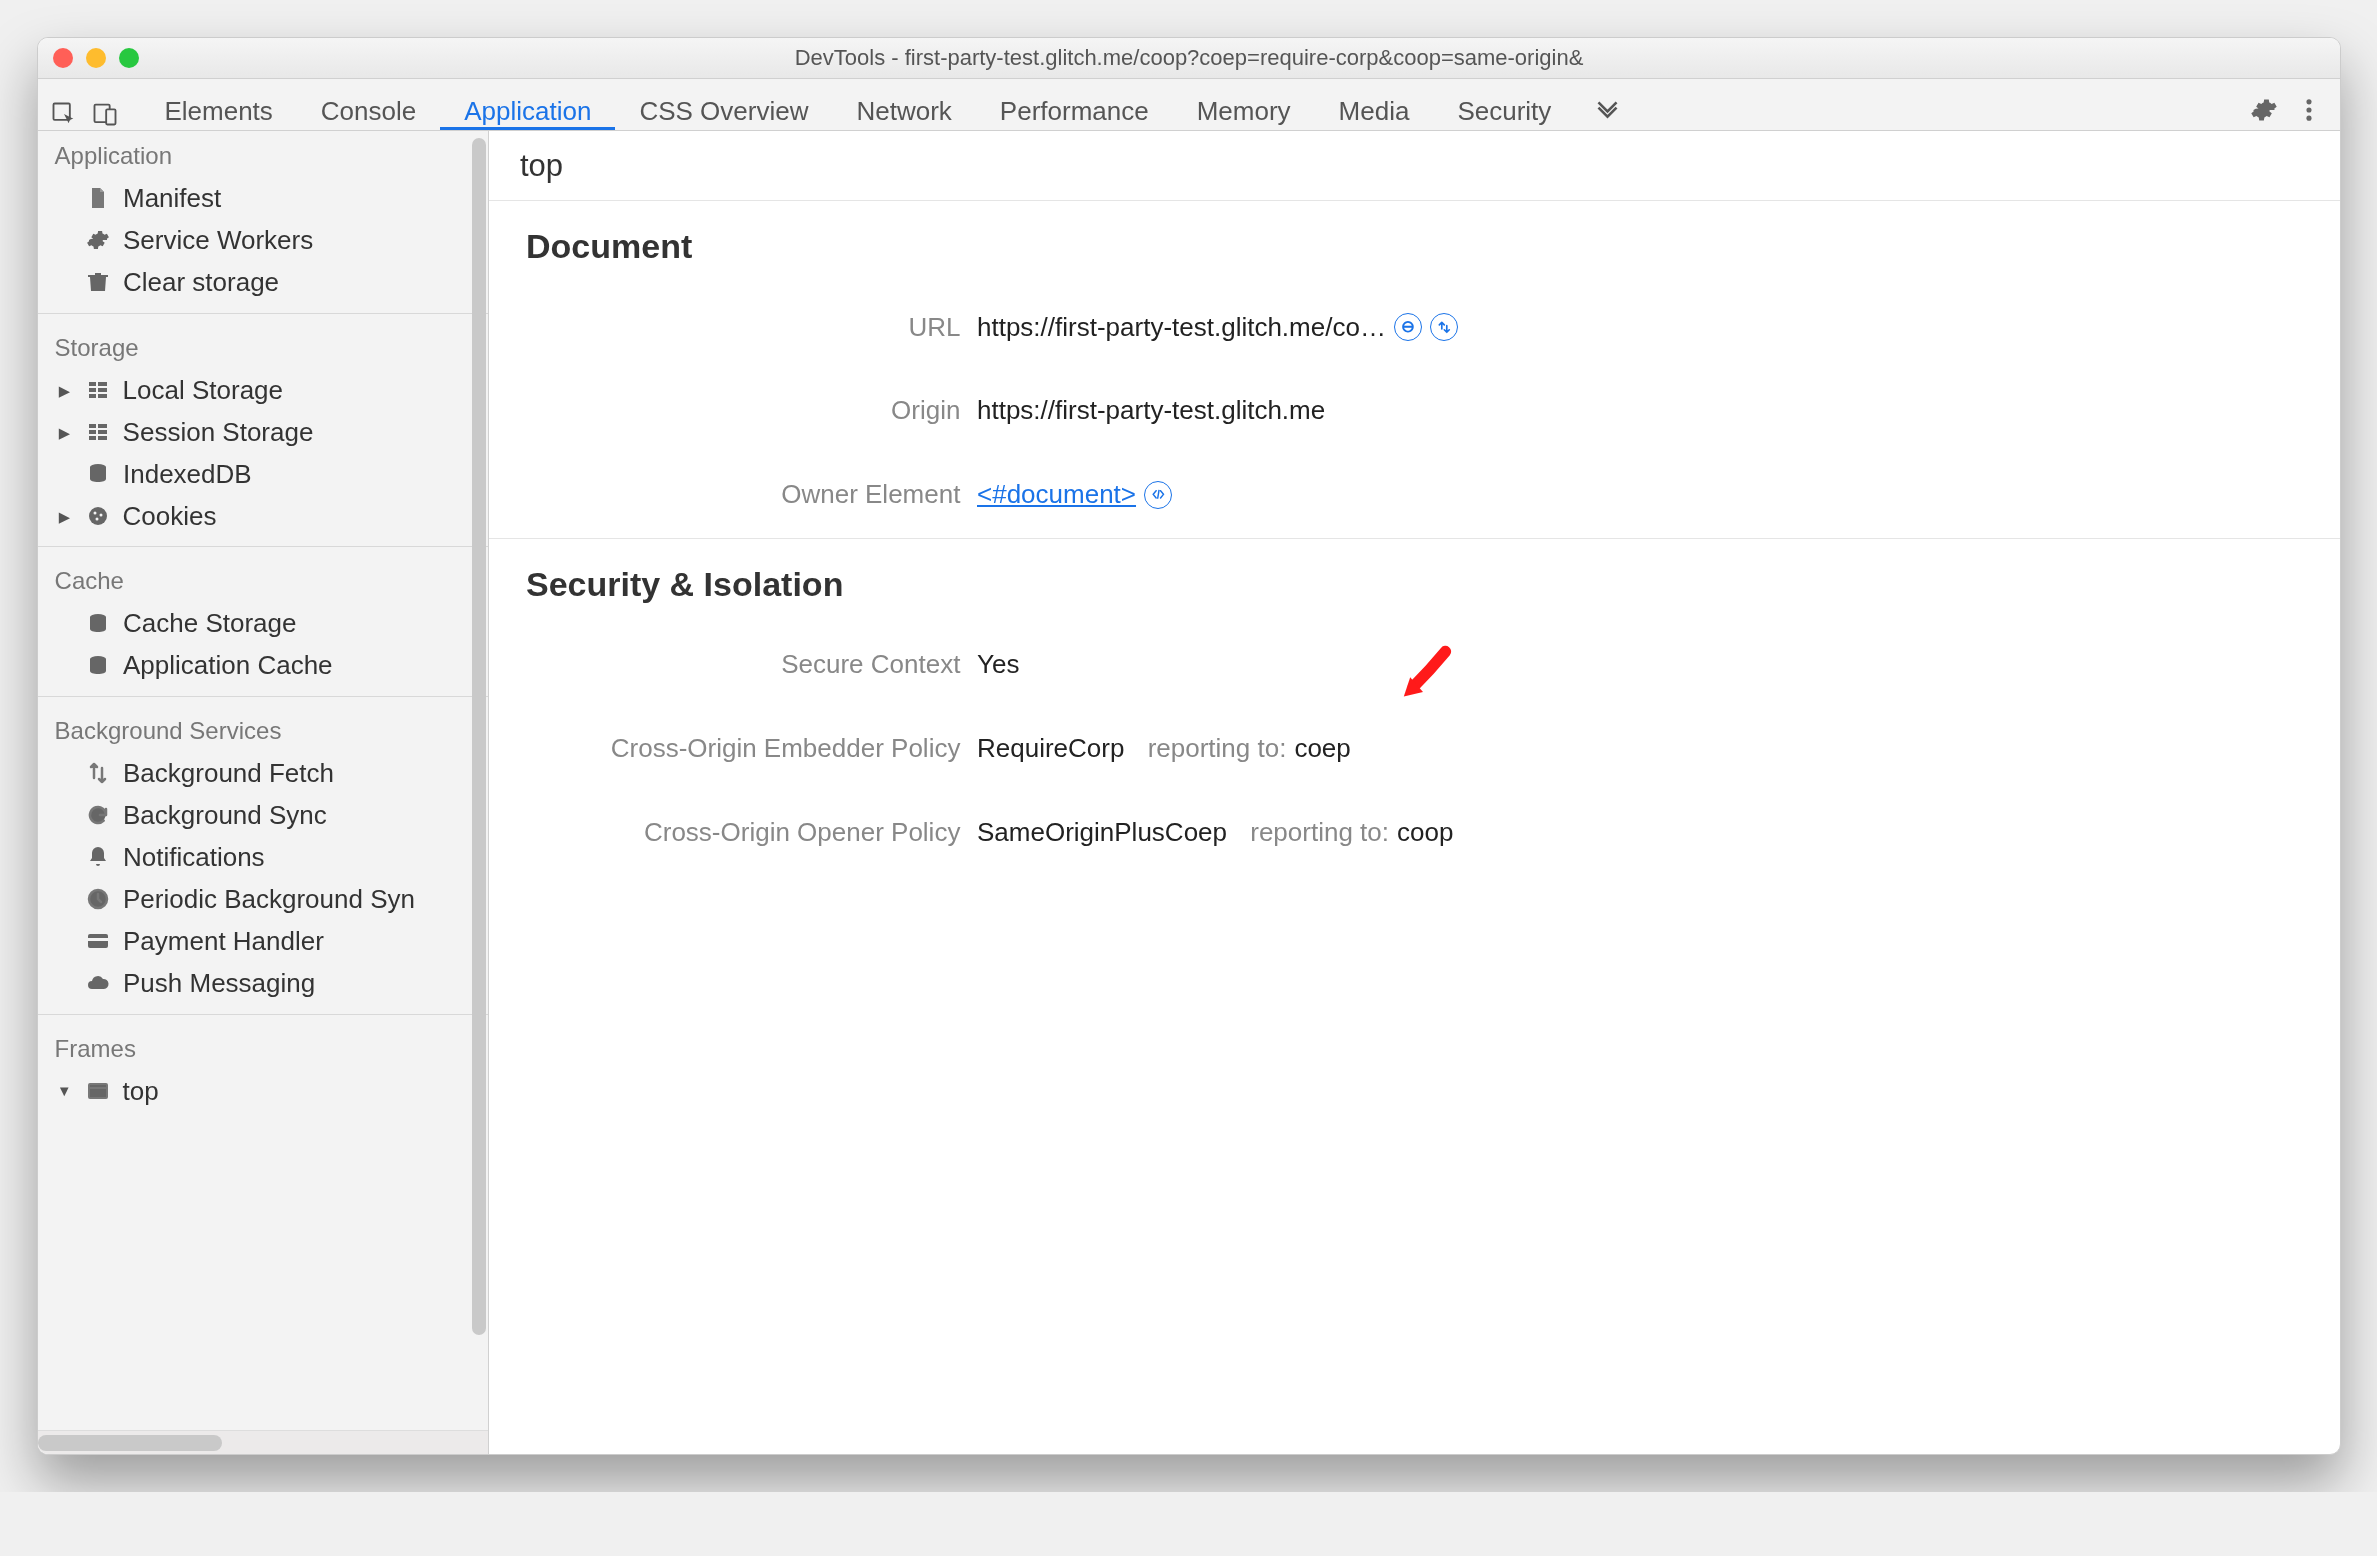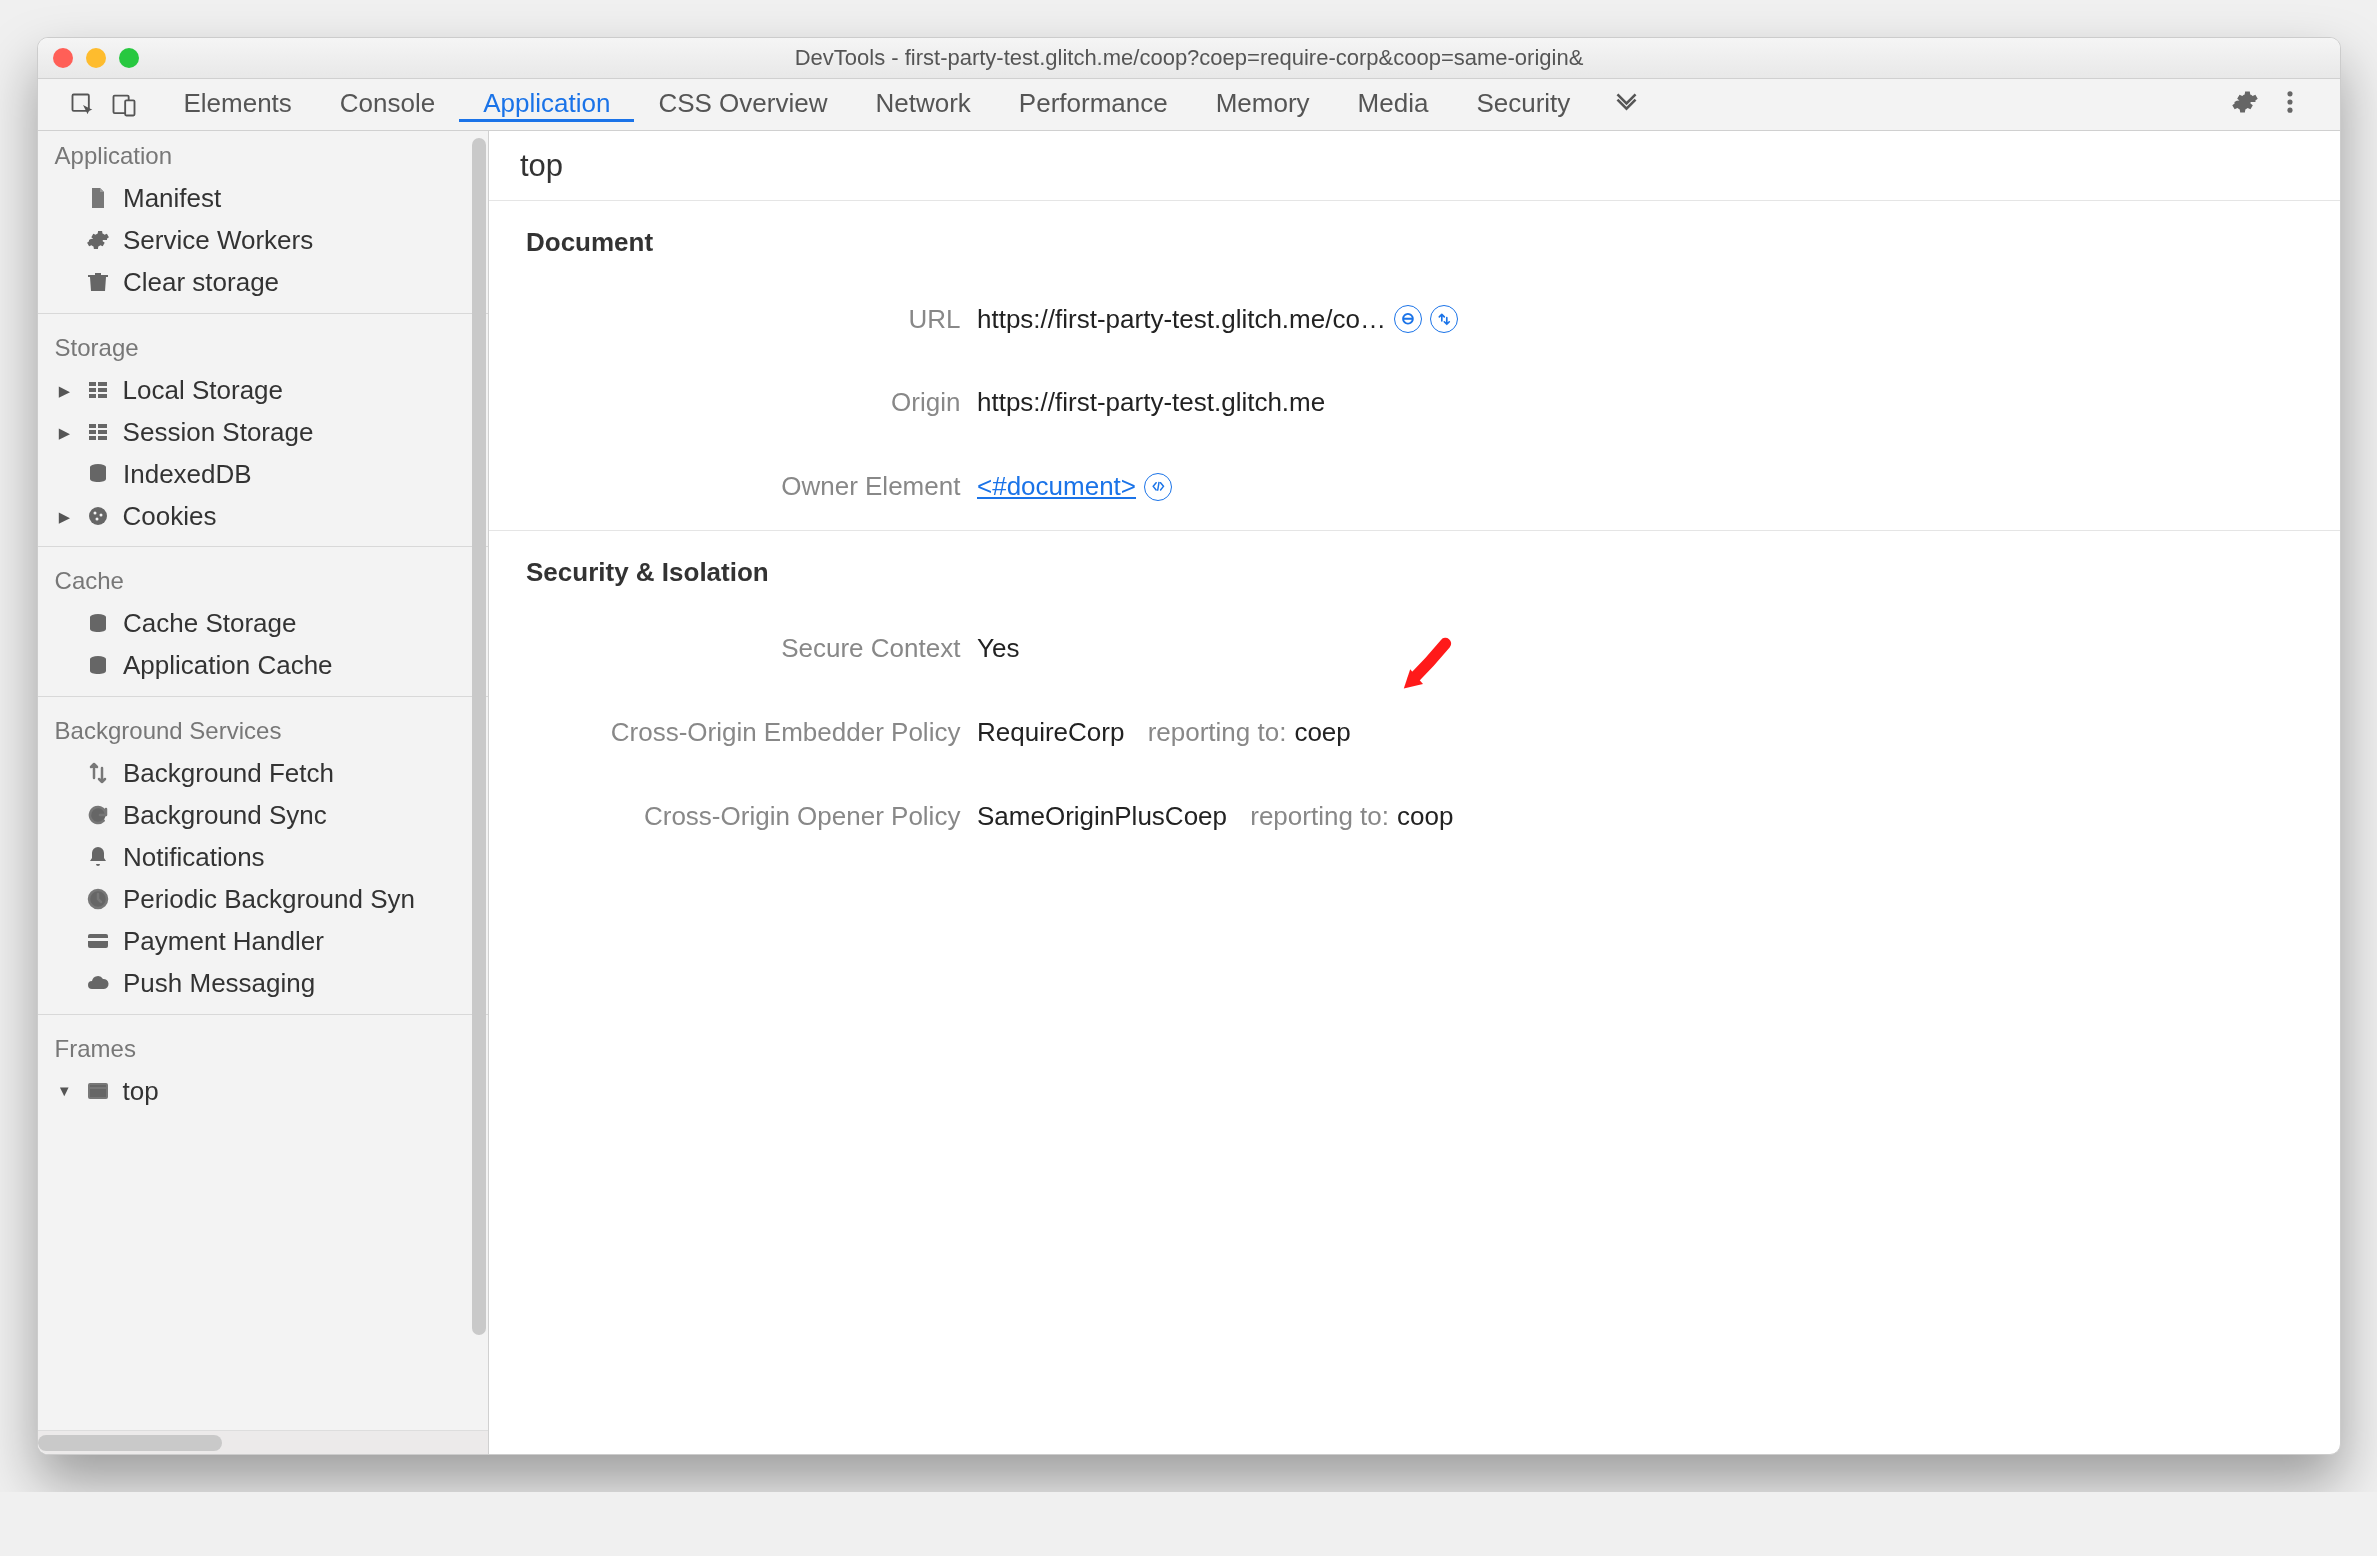--- a/index.html
+++ b/index.html
@@ -40,22 +40,22 @@
   .title-text {
     position:absolute; left:0; right:0; text-align:center;
     font-size: 22px; color:#555; pointer-events:none;
   }
   
   .tabstrip {
     height: 52px;
     background: #f3f3f3;
     border-bottom: 0.9px solid #d0d0d0;
     display: flex;
-    align-items: center;
-    padding: 0 25px;
+    align-items: flex-end;
+    padding: 0 6px;
   }
   .ts-left { display:flex; align-items:center; gap: 7.4px; padding: 0 3.7px;}
   .ts-left .icon { width: 33px; height:33px; display:flex;align-items:center;justify-content:center; color:#555;}
   .ts-left .icon svg { width: 28px; height:28px; stroke:#555; fill:none; stroke-width:1.6;}
   .divider-v { width:0.9px; background:#ccc; margin:7.4px 7.4px;}
   .tabs { display:flex; align-items:stretch; flex:1; }
   .tab { padding: 0 24px; display:flex; align-items:center; color:#555; font-size:26px; cursor:pointer; border-bottom:3.7px solid transparent; white-space:nowrap;}
   .tab.active { color:#1a73e8; border-bottom-color:#1a73e8; }
   .ts-right { display:flex; align-items:center; gap:16.6px; padding: 0 11px;}
   .ts-right .icon { color:#666; }
@@ -94,21 +94,21 @@
   
   .main { flex:1; display:flex; flex-direction:column; overflow:hidden;}
   .main-header {
     padding: 16.6px 31px;
     font-size:31px;
     color:#333;
     border-bottom:0.9px solid #e5e5e5;
   }
   .main-scroll { flex:1; overflow:auto; padding: 0 0 37px 0;}
   .section { padding: 26px 37px 9.2px 37px;}
-  .section-title { font-weight:600; font-size:26px; color:#333; margin-bottom:16.6px;}
+  .section-title { font-weight:600; font-size:34px; color:#333; margin-bottom:16.6px;}
   .kv-row { display:flex; padding:7.4px 0; align-items:flex-start;margin-top:38px; }
   .kv-key { width:451px; text-align:right; color:#888; font-size:26px; padding-right:16.6px;}
   .kv-val { font-size:26px; color:#222; display:flex; align-items:center; gap:8px; flex-wrap:wrap;}
   .kv-val a { color:#1a73e8; text-decoration:underline;}
   .pill-icon { width:28px; height:28px; border:1.8px solid #1a73e8; border-radius:50%; display:inline-flex;align-items:center;justify-content:center; color:#1a73e8; font-size:16.6px; font-weight:600; }
   .rep-lbl { color:#888;}
   .hr { height:0.9px; background:#e5e5e5; margin:11px 0 0 0;}
   
   
   .anno-arrow {

